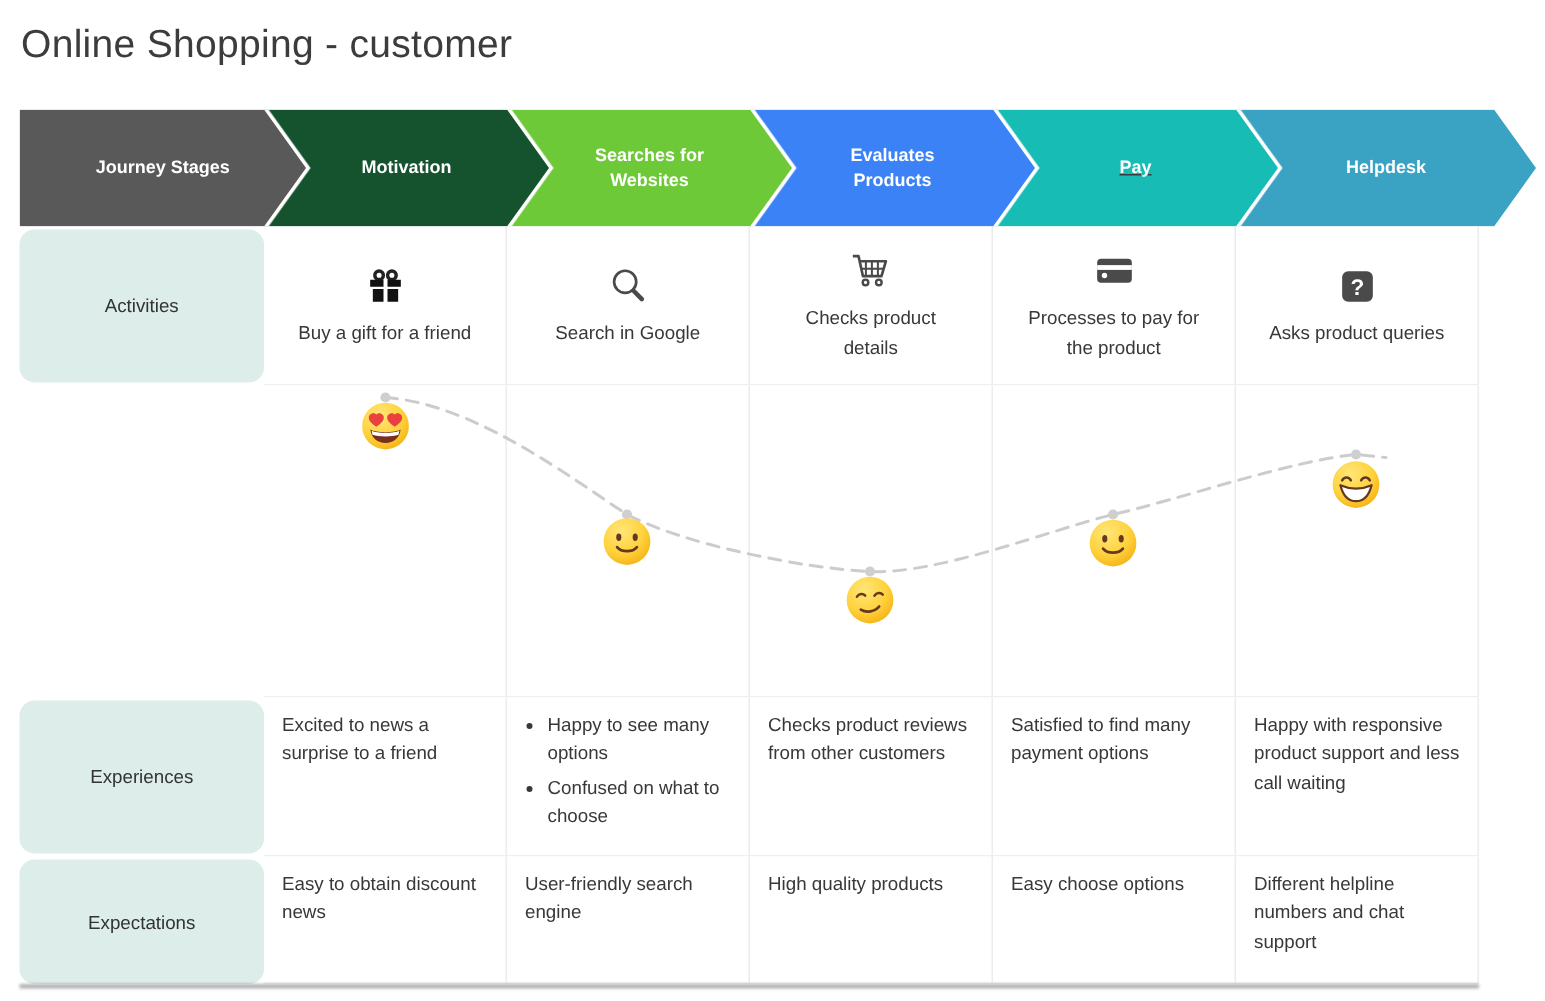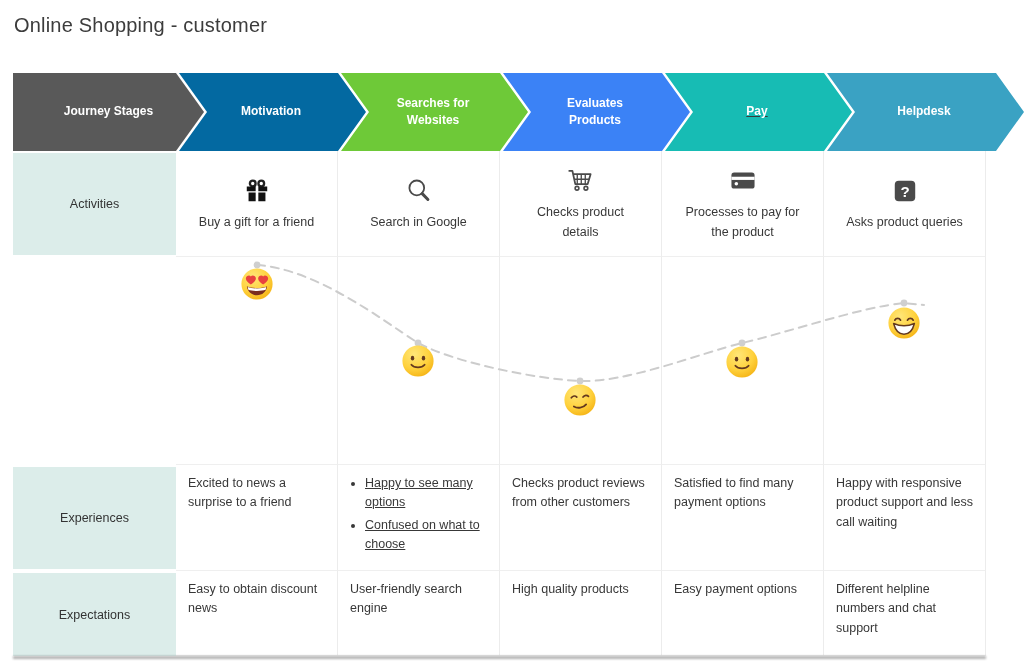--- a/index.html
+++ b/index.html
@@ -1,40 +1,40 @@
 <!DOCTYPE html>
 <html><head>
 <meta charset="utf-8">
 <style>
   html,body{margin:0;padding:0;background:#fff;}
   .page{position:relative;width:1030px;height:667px;background:#fff;overflow:hidden;
         font-family:"Liberation Sans",sans-serif;color:#3a3a3a;}
-  .title{position:absolute;left:14px;top:14px;font-size:20px;font-weight:400;color:#3c3c3c;letter-spacing:.2px;}
+  .title{position:absolute;left:14px;top:14px;font-size:26px;font-weight:400;color:#3c3c3c;letter-spacing:.2px;}
 
   
   .arrow-wrap{position:absolute;top:73px;height:78px;filter:drop-shadow(3px 0 0 #ffffff);}
   .arrow{width:100%;height:100%;display:flex;align-items:center;justify-content:center;
          clip-path:polygon(0 0,calc(100% - 28px) 0,100% 50%,calc(100% - 28px) 100%,0 100%,28px 50%);}
   .arrow.first{clip-path:polygon(0 0,calc(100% - 28px) 0,100% 50%,calc(100% - 28px) 100%,0 100%);}
   .arrow-label{display:inline-block;max-width:110px;text-align:center;color:#fff;font-size:12px;
                font-weight:700;line-height:1.45;}
 
   
   .row-label{position:absolute;left:13px;width:163px;background:#dcedea;display:flex;
-             align-items:center;justify-content:center;font-size:12.5px;color:#333;}
+             align-items:center;justify-content:center;font-size:12.5px;color:#333;border-radius:10px;}
 
   
   .cell{position:absolute;background:#fff;border-right:1px solid #ececec;border-bottom:1px solid #efefef;
         box-sizing:border-box;font-size:12.5px;line-height:1.55;color:#383838;}
   .cell.activity{display:flex;flex-direction:column;align-items:center;justify-content:center;gap:6px;text-align:center;}
   .activity .cap{max-width:140px;}
   .activity .cap.narrow{max-width:118px;}
   .cell.textcell{padding:9px 12px 0 12px;}
   .cell.textcell ul{margin:0;padding-left:15px;}
-  .cell.textcell li{margin:0 0 3px 0;text-decoration:underline;}
+  .cell.textcell li{margin:0 0 3px 0;}
 
   .icon32{width:32px;height:32px;display:block;}
 
   
   .curve-svg{position:absolute;left:176px;top:257px;width:812px;height:208px;pointer-events:none;z-index:5;}
   .emoji{position:absolute;width:34px;height:34px;z-index:6;}
   .emoji svg{width:34px;height:34px;display:block;}
 
   .table-shadow{position:absolute;left:13px;top:656px;width:973px;height:3px;
                 background:rgba(0,0,0,.30);filter:blur(1.2px);}
@@ -56,21 +56,21 @@
   </svg>
 
   <div class="title">Online Shopping - customer</div>
 
   <div class="arrow-wrap" style="left:13px;width:191px;z-index:16">
     <div class="arrow first" style="background: rgb(89, 89, 89);">
       <span class="arrow-label">Journey Stages</span>
     </div>
   </div>
   <div class="arrow-wrap" style="left:176px;width:190px;z-index:15">
-    <div class="arrow" style="background: #0369a1;">
+    <div class="arrow" style="background: #14532d;">
       <span class="arrow-label">Motivation</span>
     </div>
   </div>
   <div class="arrow-wrap" style="left:338px;width:190px;z-index:14">
     <div class="arrow" style="background: rgb(110, 201, 56);">
       <span class="arrow-label">Searches for Websites</span>
     </div>
   </div>
   <div class="arrow-wrap" style="left:500px;width:190px;z-index:13">
     <div class="arrow" style="background: #3b82f6;">
@@ -211,20 +211,20 @@
   <div class="cell textcell" style="left:176px;top:571px;width:162px;height:85px">
     <div>Easy to obtain discount news</div>
   </div>
   <div class="cell textcell" style="left:500px;top:571px;width:162px;height:85px">
     <div>High quality products</div>
   </div>
   <div class="cell textcell" style="left:338px;top:571px;width:162px;height:85px">
     <div>User-friendly search engine</div>
   </div>
   <div class="cell textcell" style="left:662px;top:571px;width:162px;height:85px">
-    <div>Easy payment options</div>
+    <div>Easy choose options</div>
   </div>
   <div class="cell textcell" style="left:824px;top:571px;width:162px;height:85px">
     <div>Different helpline numbers and chat support</div>
   </div>
 
   <div class="table-shadow"></div>
 </div>
 
 </body></html>

